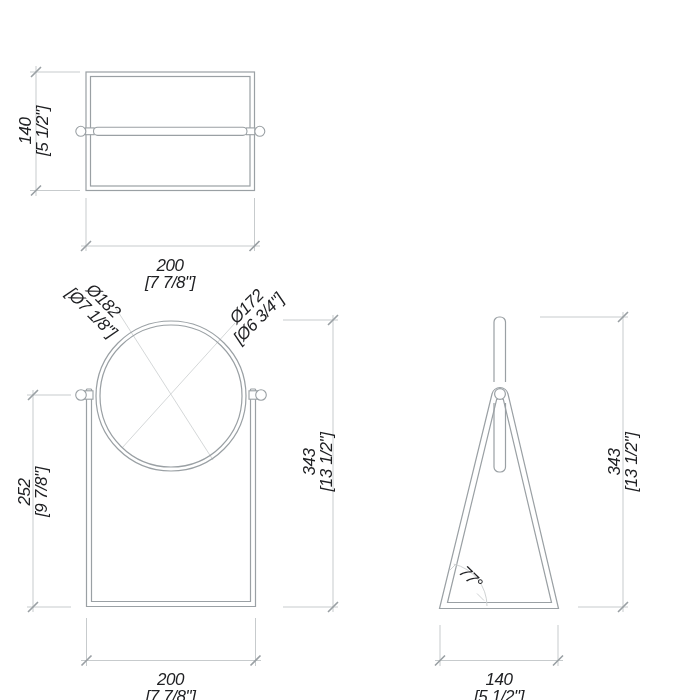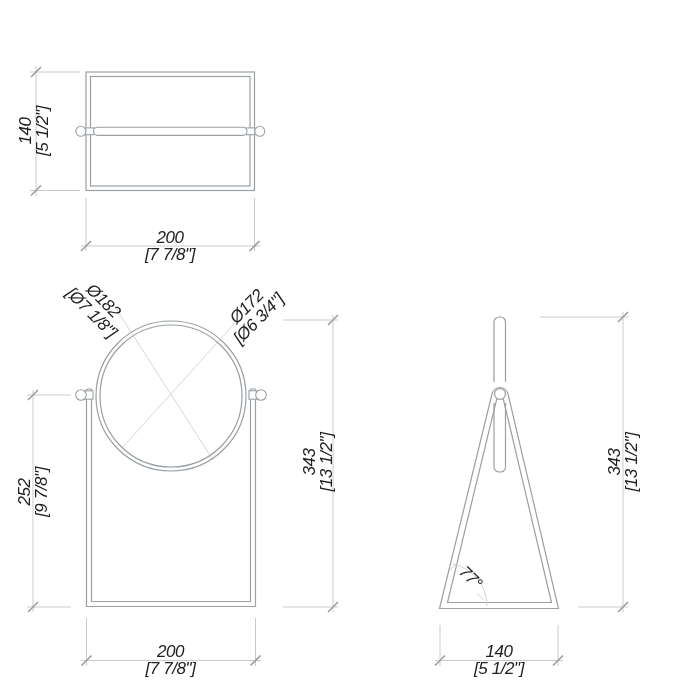--- a/index.html
+++ b/index.html
@@ -1,21 +1,21 @@
 <!DOCTYPE html>
 <html><head>
 <meta charset="utf-8">
 <style>
   html,body{margin:0;padding:0;background:#fff;}
   #canvas{position:relative;width:700px;height:700px;background:#ffffff;overflow:hidden;
           font-family:"Liberation Sans",sans-serif;}
   #linework{position:absolute;left:0;top:0;}
   .dim{position:absolute;color:#202124;font-style:italic;font-size:17px;line-height:16.5px;
        letter-spacing:-0.4px;text-align:center;white-space:nowrap;}
-  .c  {transform:translate(-50%,-50%);}
+  .c  {transform:translate(-50%,-50%);margin-top:28px;}
   .rot90 {transform:translate(-50%,-50%) rotate(-90deg);}
   .rot45 {transform:translate(-50%,-50%) rotate(45deg);}
   .rotm45{transform:translate(-50%,-50%) rotate(-45deg);}
 </style>
 </head>
 <body>
 
 <div id="canvas">
 
 <svg id="linework" width="700" height="700" viewBox="0 0 700 700">

